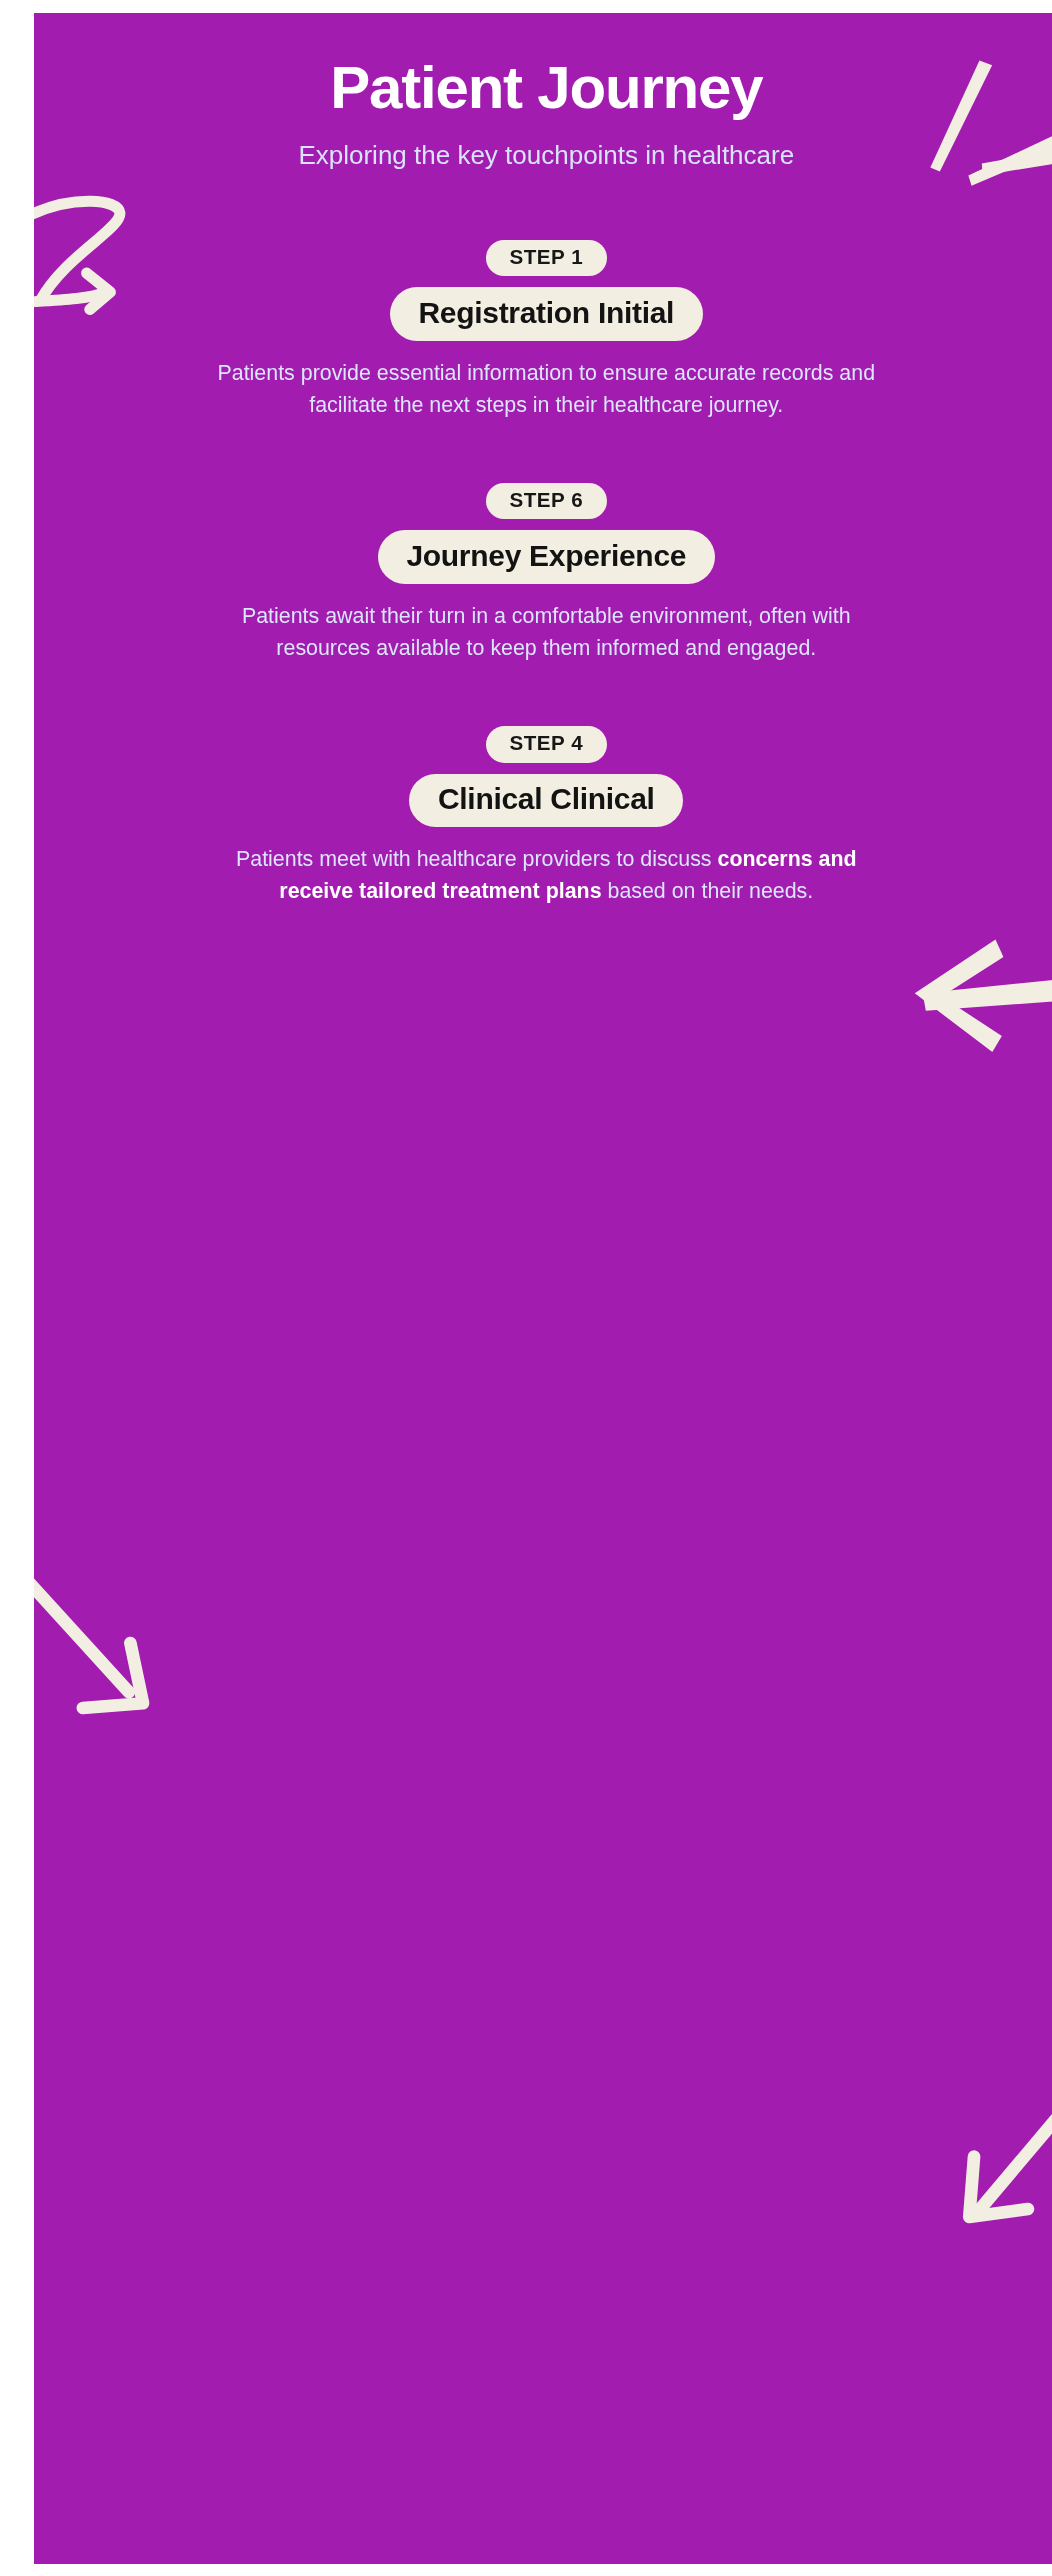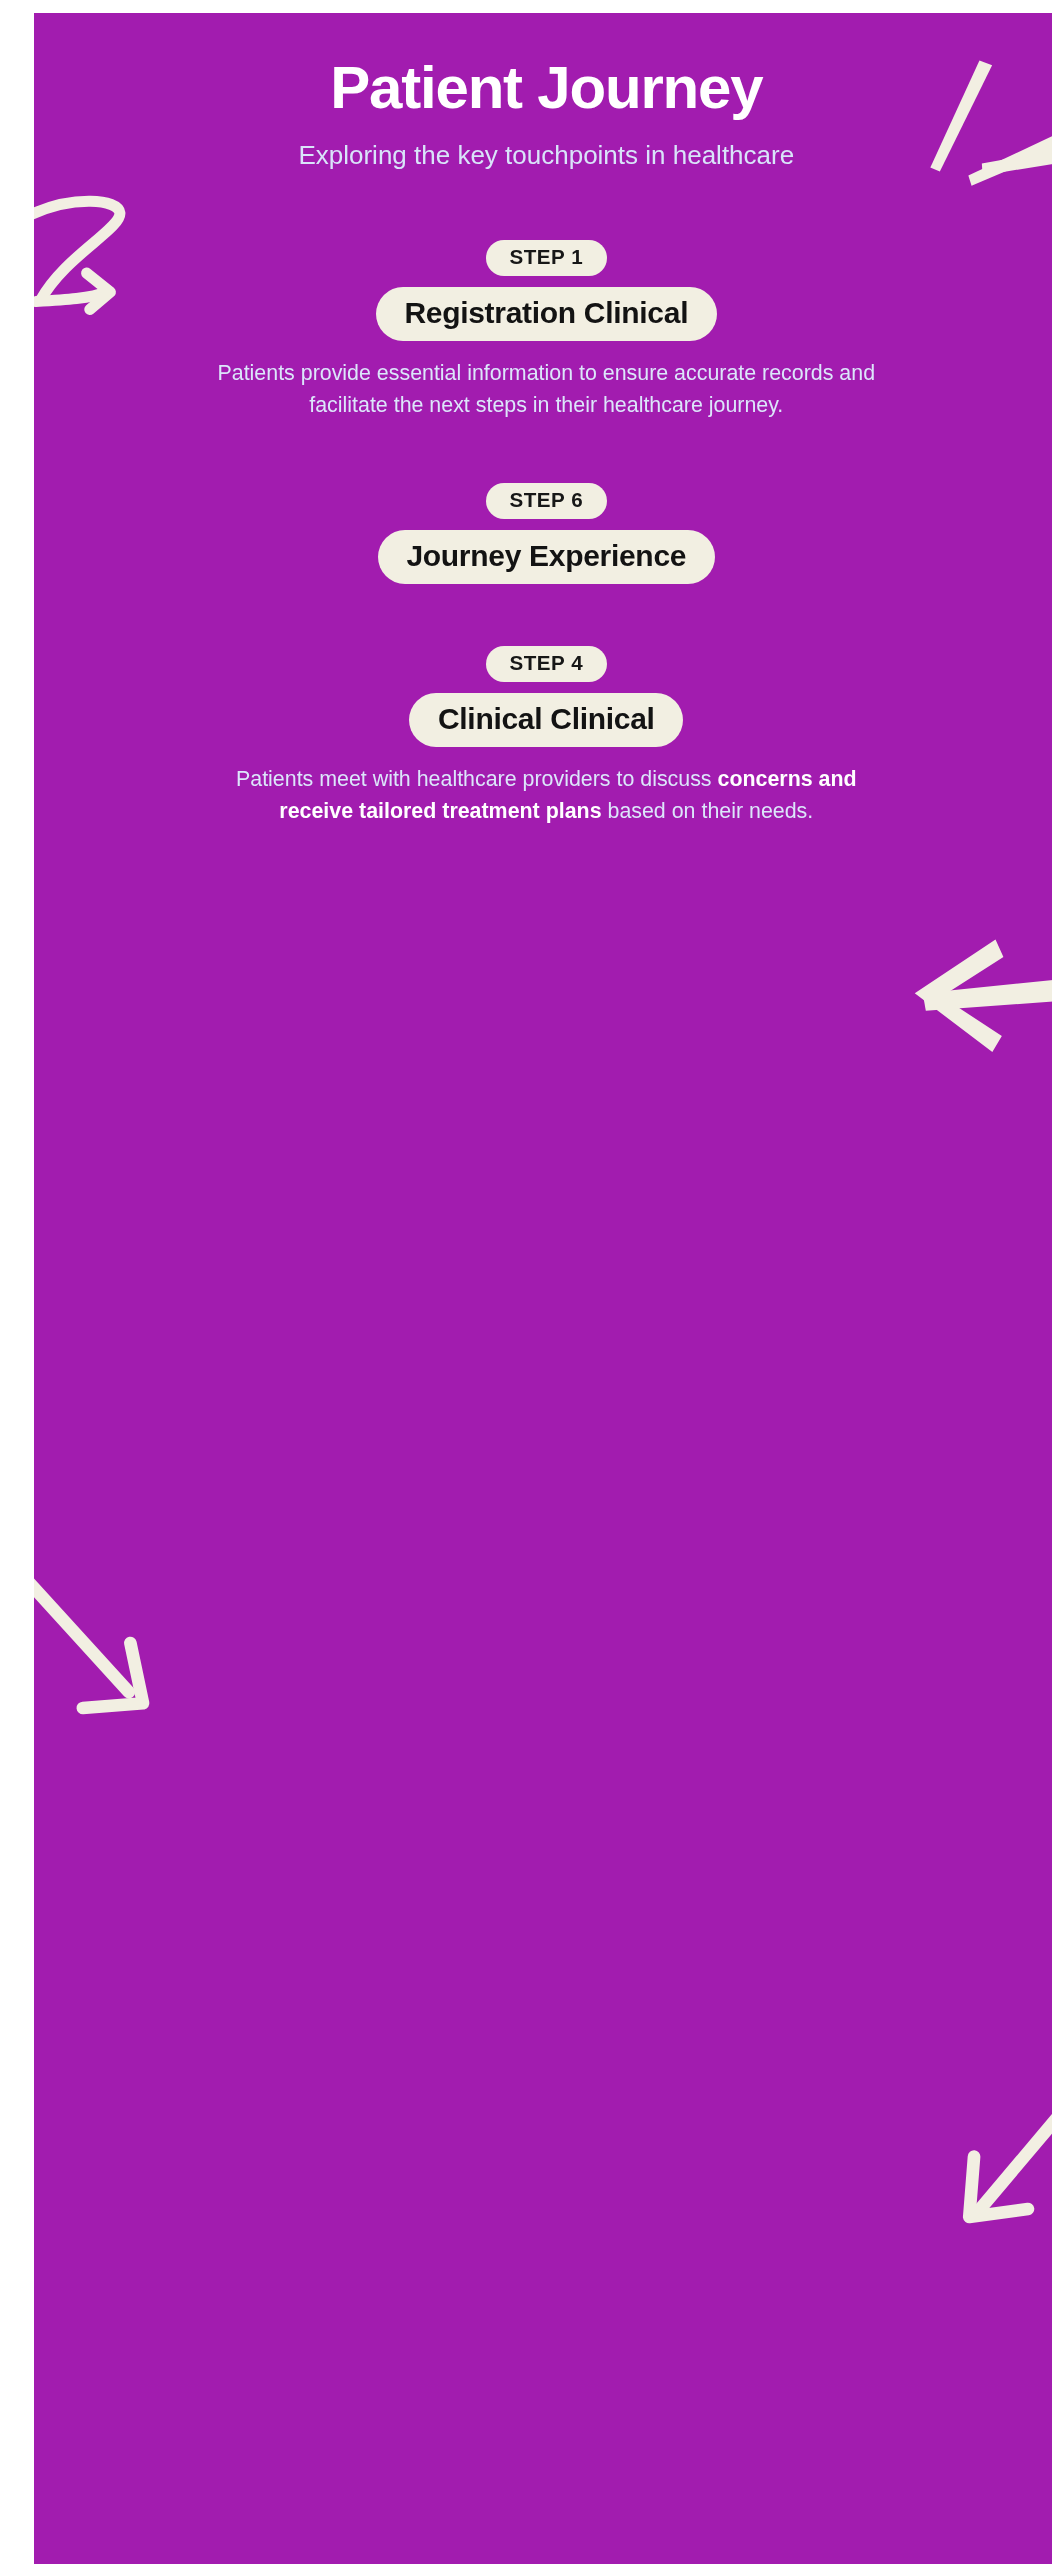--- a/index.html
+++ b/index.html
@@ -118,26 +118,27 @@
     </g>
   </svg>
 
   <div class="content">
     <h1 class="page-title">Patient Journey</h1>
     <p class="page-subtitle">Exploring the key touchpoints in healthcare</p>
 
     <div class="steps" id="steps-list">
         <div class="step">
           <div class="step-badge">STEP 1</div>
-          <div class="step-title">Registration Clinical</div>
+          <div class="step-title">Registration Initial</div>
           <p class="step-desc"><span>Patients provide essential information to ensure accurate records and facilitate the next steps in their healthcare journey.</span></p>
         </div>
         <div class="step">
           <div class="step-badge">STEP 6</div>
           <div class="step-title">Journey Experience</div>
+          <p class="step-desc"><span>Patients await their turn in a comfortable environment, often with resources available to keep them informed and engaged.</span></p>
         </div>
         <div class="step">
           <div class="step-badge">STEP 4</div>
           <div class="step-title">Clinical Clinical</div>
           <p class="step-desc"><span>Patients meet with healthcare providers to discuss </span><b>concerns and receive tailored treatment plans</b><span> based on their needs.</span></p>
         </div>
       </div>
   </div>
 </div>
 

